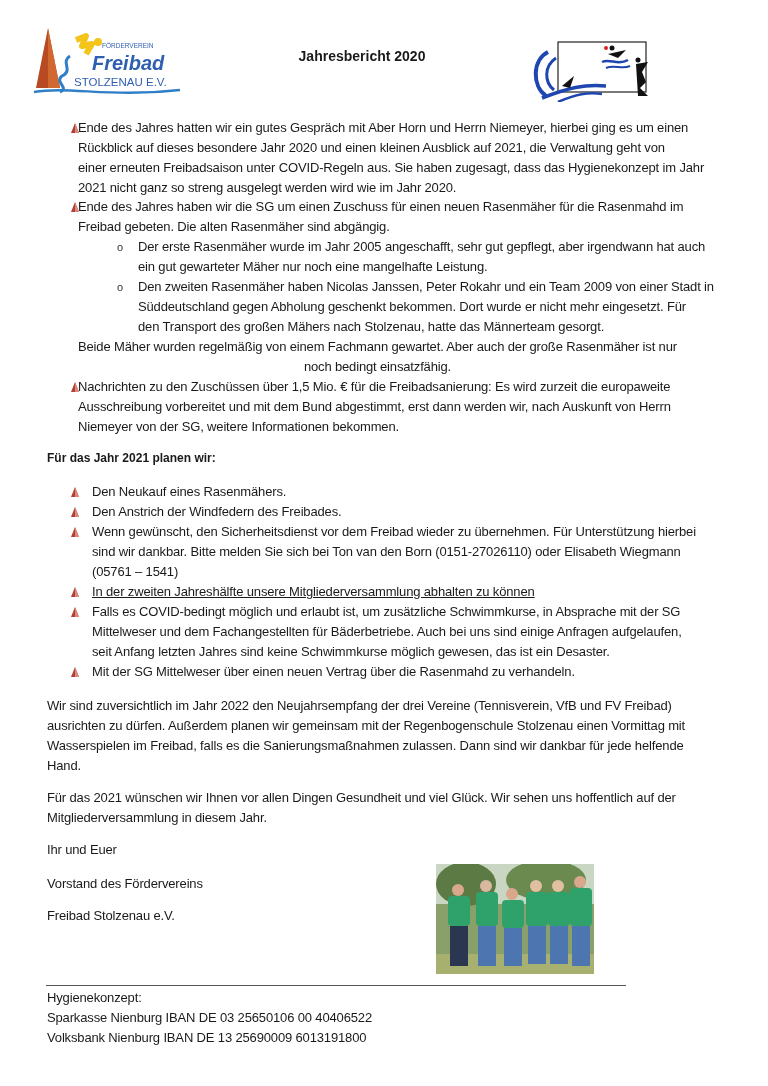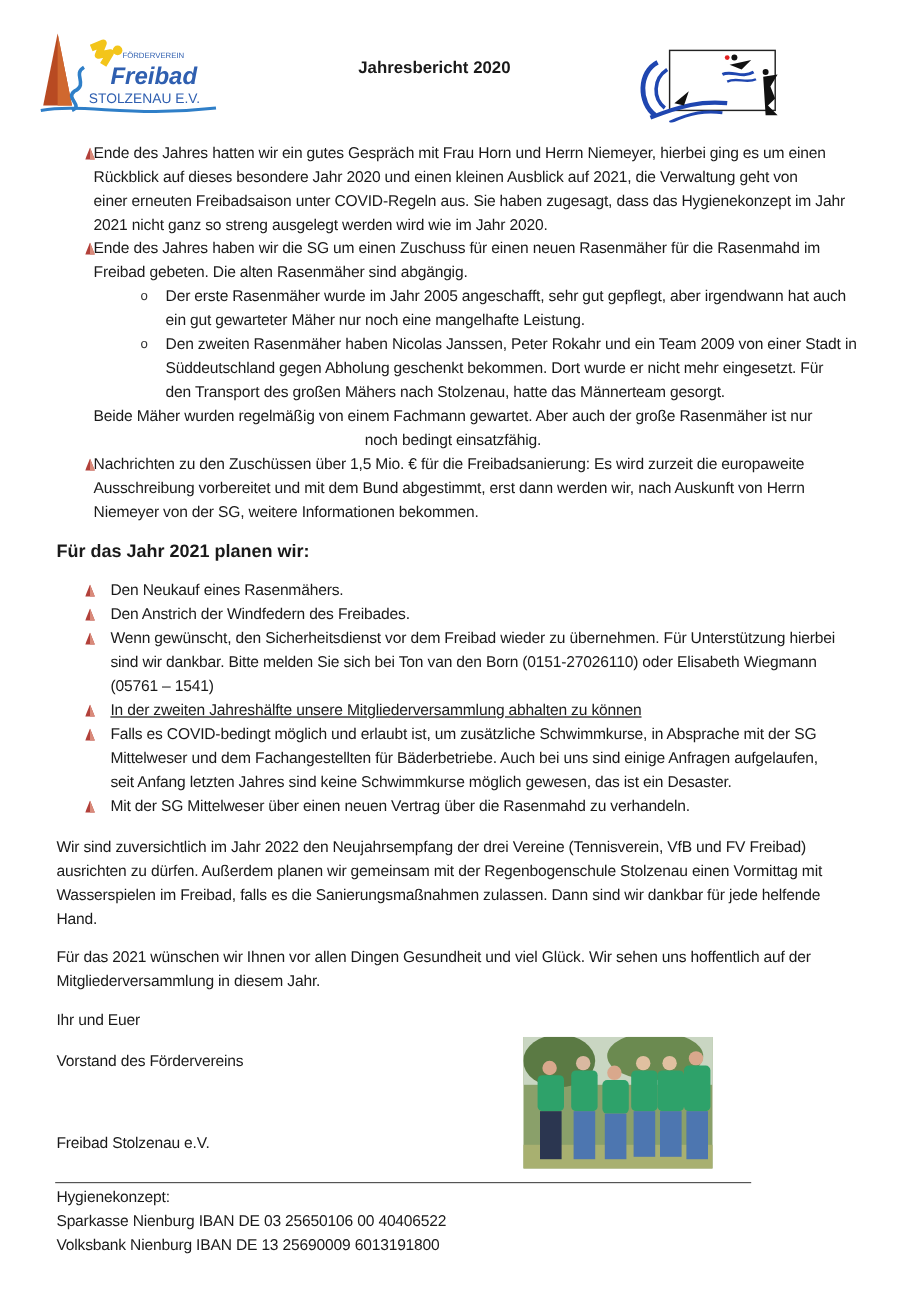--- a/index.html
+++ b/index.html
@@ -11,21 +11,21 @@
   .logo-left { position: absolute; left: 30px; top: 26px; width: 160px; height: 72px; }
   .title { position: absolute; left: 0; width: 768px; top: 48px; text-align: center;
            font-weight: bold; font-size: 14px; }
   .title span { position: relative; left: -22px; }
   .logo-right { position: absolute; left: 528px; top: 38px; width: 130px; height: 64px; }
 
   .bullet { position: absolute; width: 9px; height: 11px; }
   .circle { position: absolute; font-size: 11px; line-height: 20px; color: #333; }
   .block { position: absolute; }
 
-  .heading2 { position: absolute; left: 47px; top: 451px; font-weight: bold; font-size: 15px; }
+  .heading2 { position: absolute; left: 47px; top: 451px; font-weight: bold; font-size: 12px; }
 
   .photo { position: absolute; left: 436px; top: 864px; width: 158px; height: 110px; overflow: hidden; }
 
   .rule { position: absolute; left: 46px; top: 985px; width: 580px; height: 0;
           border-top: 1px solid #555; }
 </style>
 </head>
 <body>
 
 <div class="page">
@@ -64,21 +64,21 @@
     </svg>
   </div>
 
   <div>
 
     <svg class="bullet" style="left:71px; top:123px;" viewBox="0 0 9 11">
         <polygon points="4,0 0,10 8,10" fill="#b2403a"></polygon>
         <polygon points="4,0 4,10 8,10" fill="#d98a7a"></polygon>
       </svg>
     <div class="block t" style="left:78px; top:118px;">
-      <div>Ende des Jahres hatten wir ein gutes Gespräch mit Frau Horn und Herrn Niemeyer, hierbei ging es um einen</div>
+      <div>Ende des Jahres hatten wir ein gutes Gespräch mit Aber Horn und Herrn Niemeyer, hierbei ging es um einen</div>
       <div>Rückblick auf dieses besondere Jahr 2020 und einen kleinen Ausblick auf 2021, die Verwaltung geht von</div>
       <div>einer erneuten Freibadsaison unter COVID-Regeln aus. Sie haben zugesagt, dass das Hygienekonzept im Jahr</div>
       <div>2021 nicht ganz so streng ausgelegt werden wird wie im Jahr 2020.</div>
     </div>
 
     <svg class="bullet" style="left:71px; top:202px;" viewBox="0 0 9 11">
         <polygon points="4,0 0,10 8,10" fill="#b2403a"></polygon>
         <polygon points="4,0 4,10 8,10" fill="#d98a7a"></polygon>
       </svg>
     <div class="block t" style="left:78px; top:197px;">
@@ -178,21 +178,21 @@
     <div>Hand.</div>
   </div>
 
   <div class="block t" style="left:47px; top:788px;">
     <div>Für das 2021 wünschen wir Ihnen vor allen Dingen Gesundheit und viel Glück. Wir sehen uns hoffentlich auf der</div>
     <div>Mitgliederversammlung in diesem Jahr.</div>
   </div>
 
   <div class="block t" style="left:47px; top:840px;">Ihr und Euer</div>
   <div class="block t" style="left:47px; top:874px;">Vorstand des Fördervereins</div>
-  <div class="block t" style="left:47px; top:906px;margin-top:37px;">Freibad Stolzenau e.V.</div>
+  <div class="block t" style="left:47px; top:906px;">Freibad Stolzenau e.V.</div>
 
   <div class="photo">
     <svg width="158" height="110" viewBox="0 0 158 110">
       <rect width="158" height="110" fill="#8aa06a"></rect>
       <rect width="158" height="40" fill="#c9d6c2"></rect>
       <ellipse cx="30" cy="20" rx="30" ry="22" fill="#5b7a44"></ellipse>
       <ellipse cx="110" cy="16" rx="40" ry="20" fill="#6b8a50"></ellipse>
       <rect x="0" y="90" width="158" height="20" fill="#a8b070"></rect>
       <g>
         <circle cx="22" cy="26" r="6" fill="#d9a88c"></circle>

